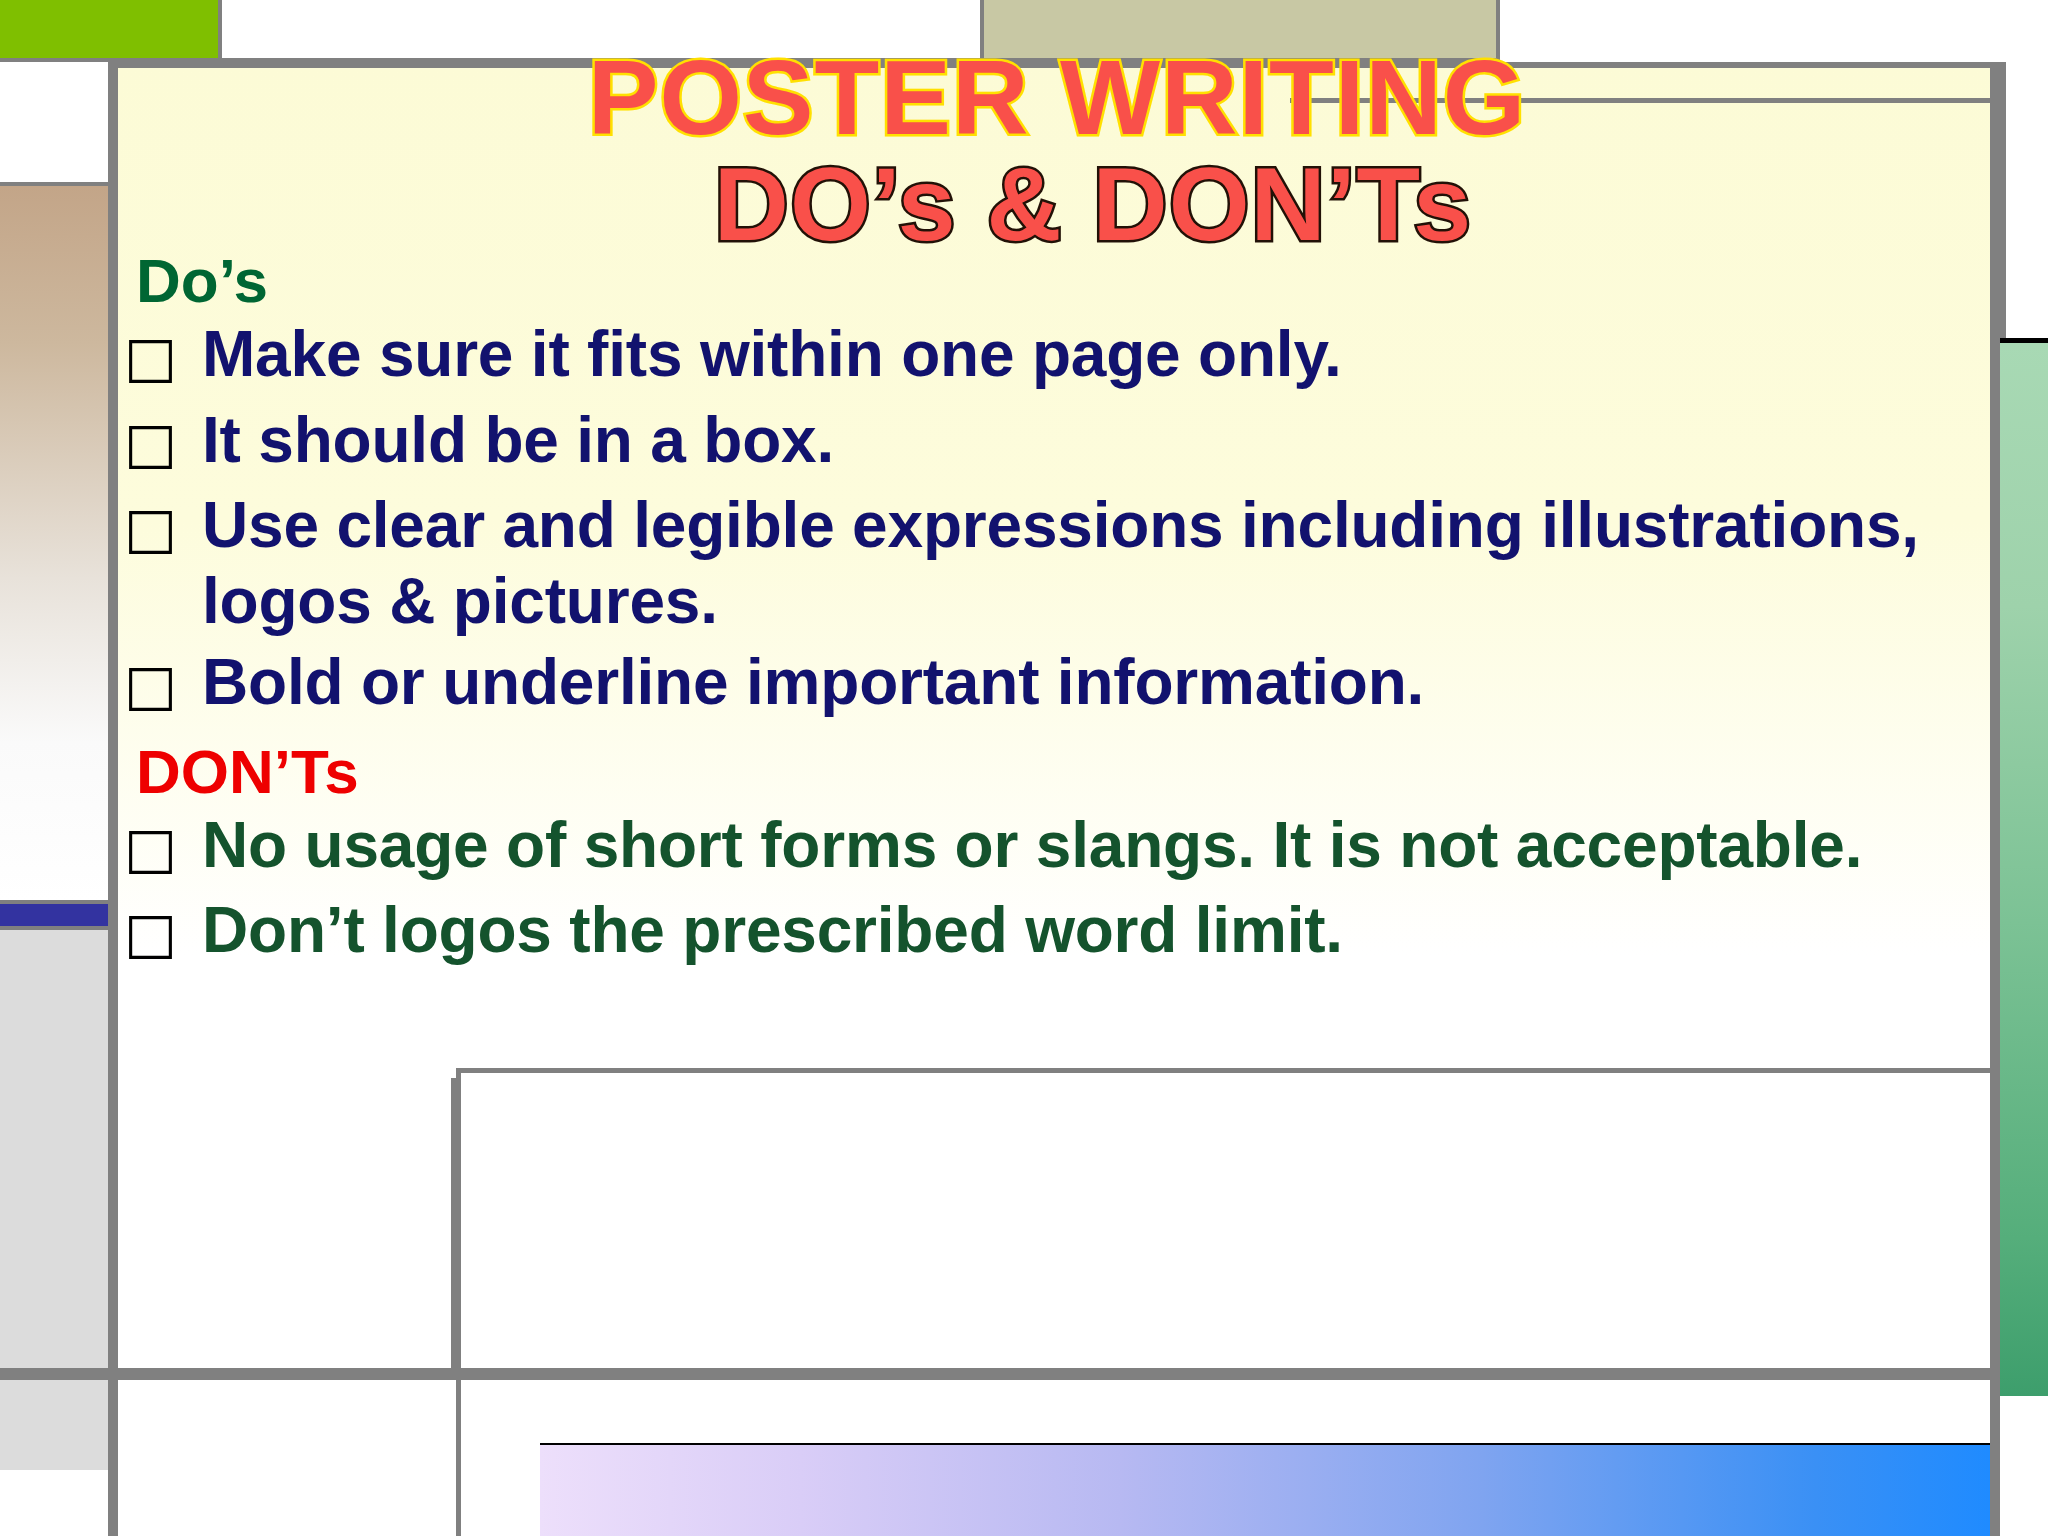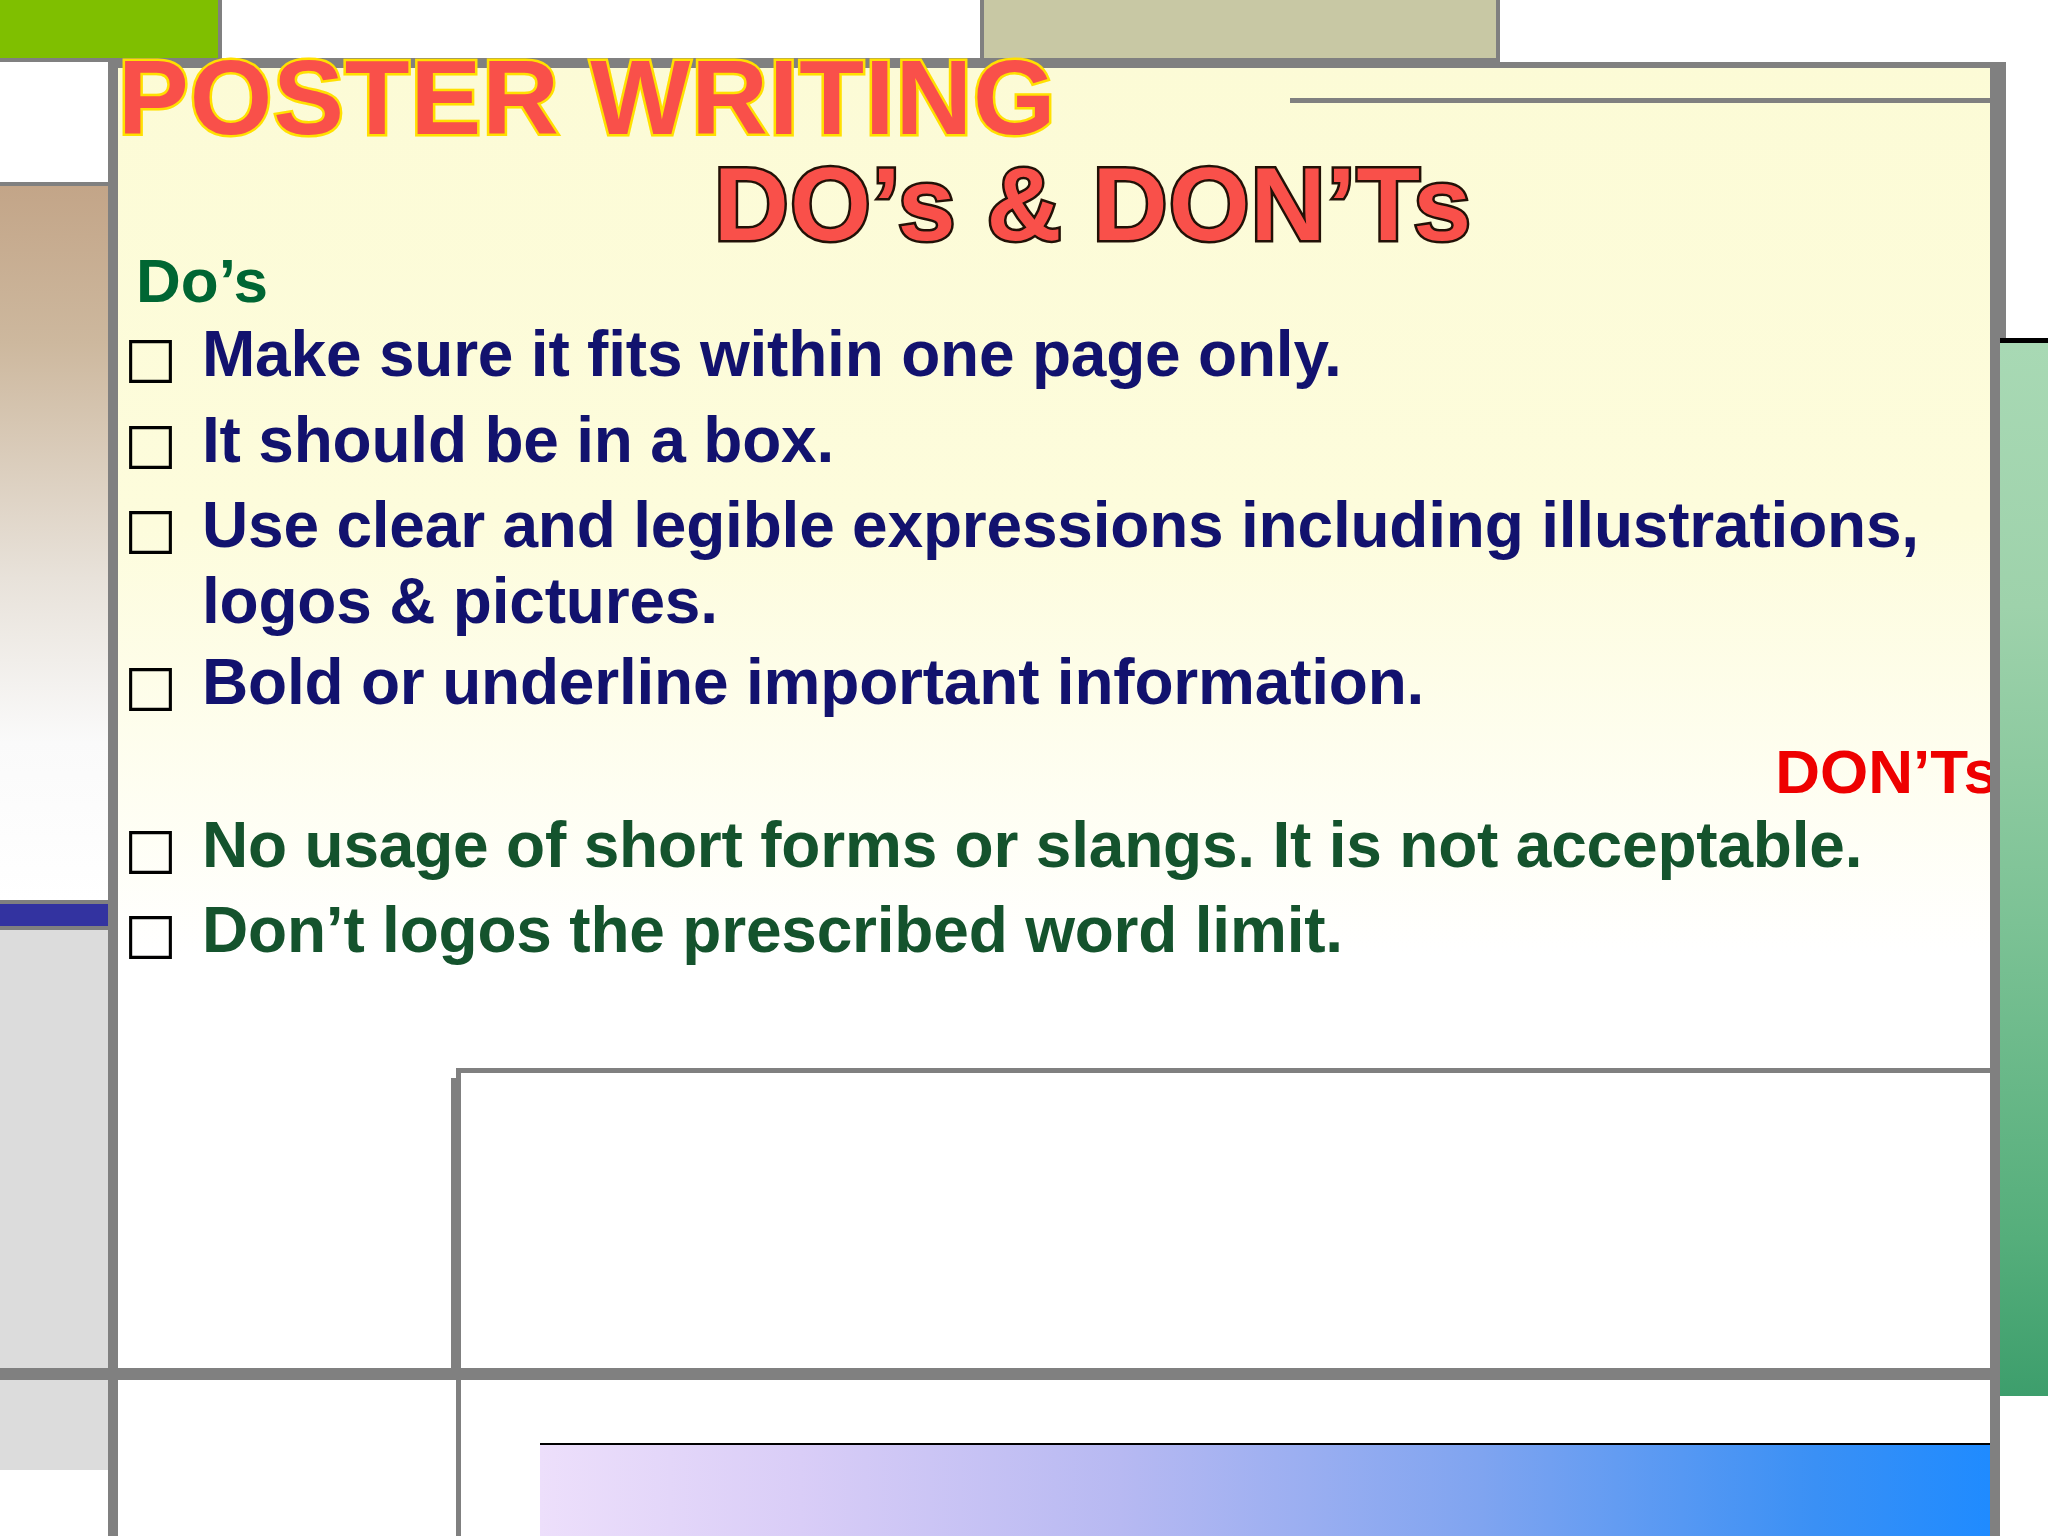--- a/index.html
+++ b/index.html
@@ -161,20 +161,21 @@
   
   .red-tick {
     left: 1020px; top: 1368px; width: 9px; height: 32px;
     background: #9b0000;
   }
 
   
   .title {
     position: absolute;
     left: 118px; top: 44px; width: 1878px;
+    text-align: center;
     font-size: 106px;
     font-weight: bold;
     line-height: 1.0;
     color: #f9504a;
     -webkit-text-stroke: 5px #ffe000;
     paint-order: stroke fill;
     letter-spacing: 1px;
     white-space: nowrap;
   }
   .subtitle {
@@ -197,21 +198,21 @@
     left: 118px; top: 248px; width: 1880px; height: 850px;
   }
   .heading {
     font-size: 62px;
     font-weight: bold;
     line-height: 1.05;
     margin: 0 0 4px 0;
     padding-left: 18px;
   }
   .heading.dos { color: #006633; }
-  .heading.donts { color: #ee0000; margin-top: 14px; text-align: right; }
+  .heading.donts { color: #ee0000; margin-top: 14px; }
 
   .bullet-row {
     display: flex;
     align-items: flex-start;
     margin: 0 0 6px 0;
   }
   .bullet-marker {
     flex: 0 0 auto;
     width: 56px;
     font-size: 56px;

